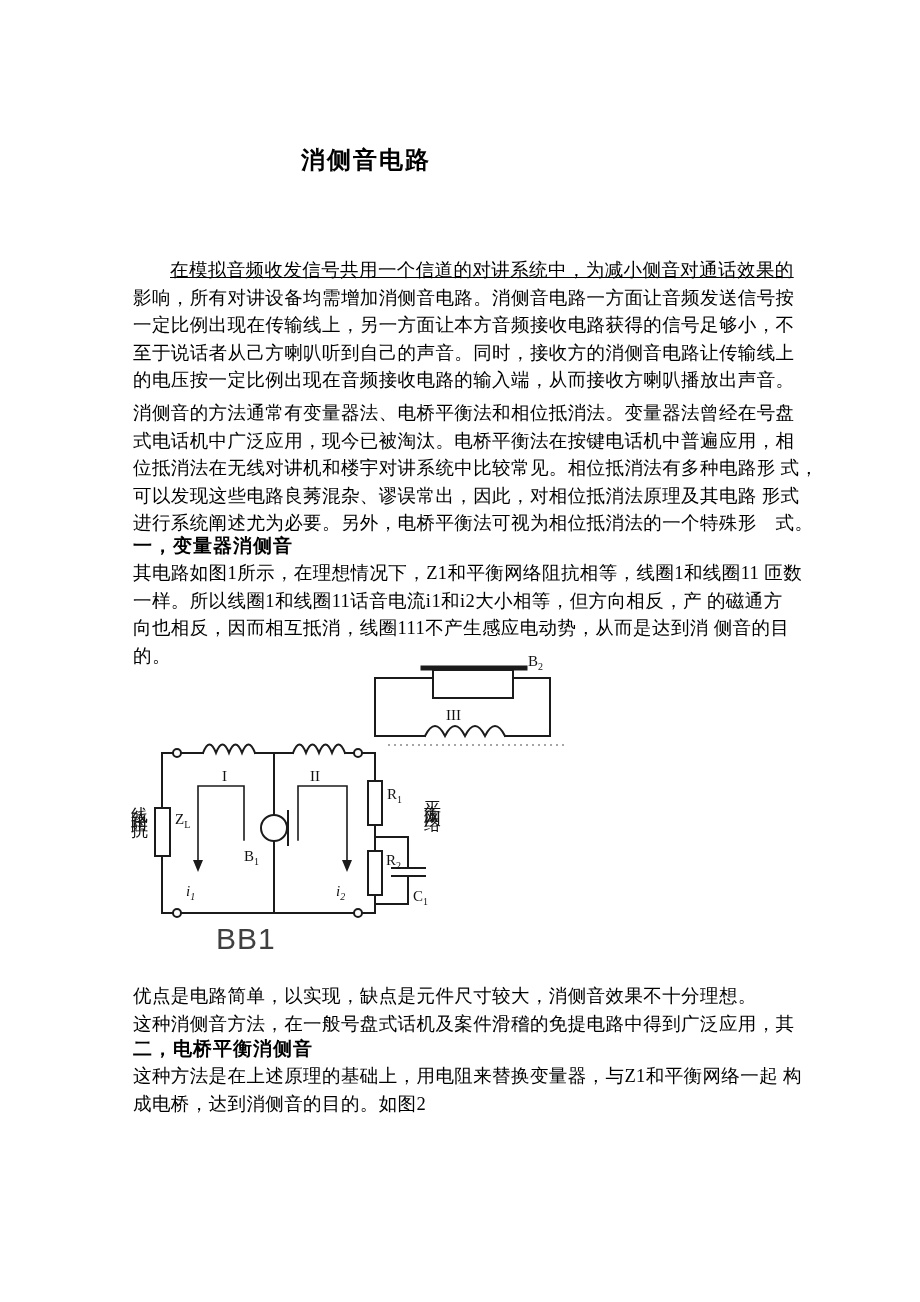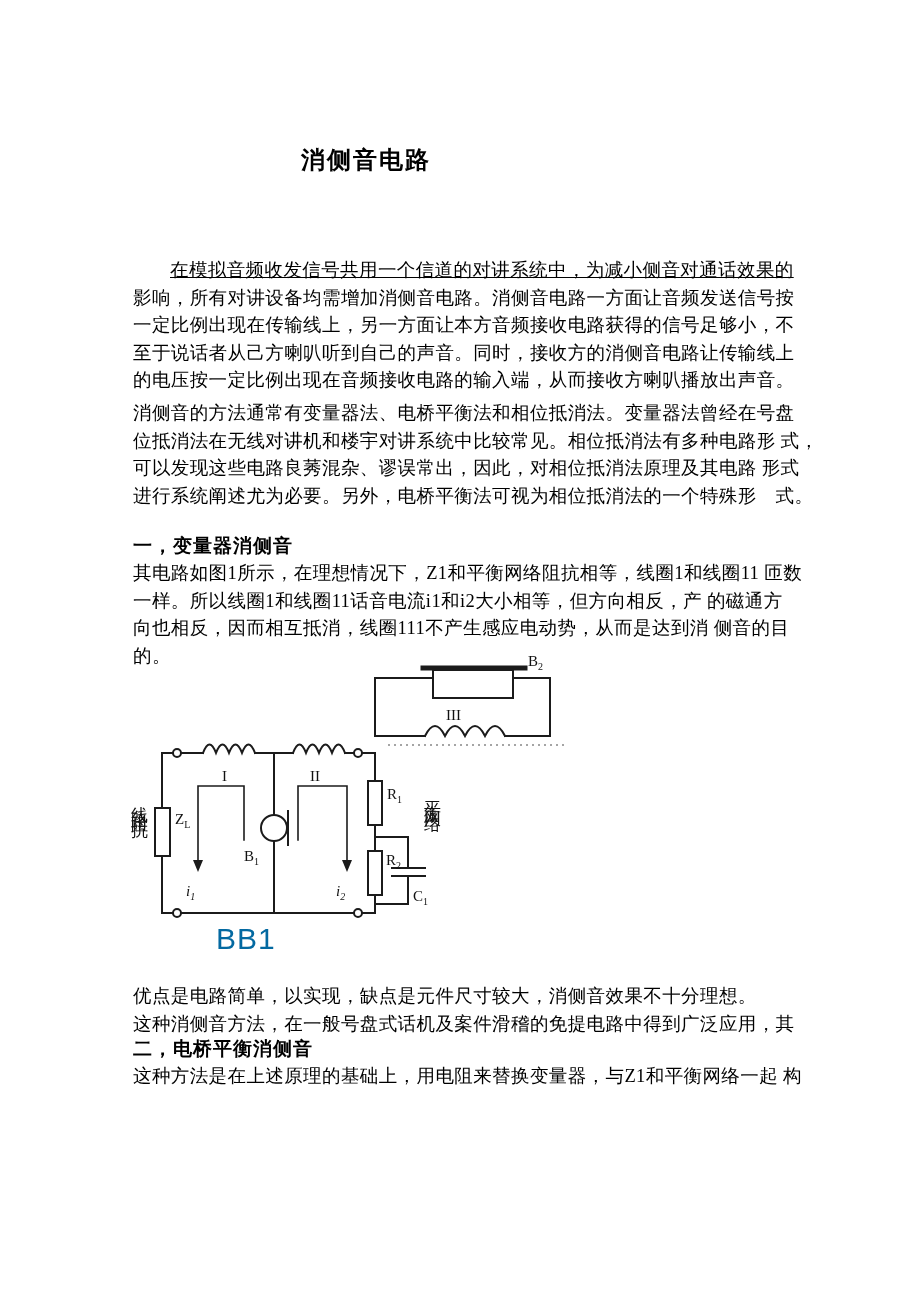--- a/index.html
+++ b/index.html
@@ -16,21 +16,21 @@
   .figure{position:absolute;left:130px;top:648px;width:470px;height:320px;}
   .figure svg{position:absolute;left:0;top:0;}
   .vlabel{
     position:absolute;writing-mode:vertical-rl;text-orientation:upright;
     font-size:17px;letter-spacing:5px;line-height:18px;color:#111;
   }
   .vlabel-line{left:0px;top:145px;height:120px;}
   .vlabel-bal{left:293px;top:139px;height:120px;}
   .fig-caption{
     position:absolute;left:86px;top:274px;font-family:"Liberation Sans","DejaVu Sans",sans-serif;
-    font-size:30px;color:#0369a1;letter-spacing:1px;
+    font-size:30px;color:#404040;letter-spacing:1px;
   }
   .clab{font-family:"Liberation Serif","DejaVu Serif",serif;font-size:15px;fill:#111;}
   .sub{font-size:10px;}
   .ital{font-style:italic;}
   .wire{stroke:#1b1b1b;stroke-width:2;fill:none;stroke-linecap:square;}
   .comp{stroke:#1b1b1b;stroke-width:2;fill:#ffffff;}
   .dots{stroke:#888;stroke-width:1.5;fill:none;stroke-dasharray:2 4;}
   .arrow{fill:#1b1b1b;stroke:none;}
 </style>
 </head>
@@ -44,20 +44,21 @@
   <div class="blk para" style="top:229px">
     <div class="ln indent">在模拟音频收发信号共用一个信道的对讲系统中，为减小侧音对通话效果的</div>
     <div class="ln">影响，所有对讲设备均需增加消侧音电路。消侧音电路一方面让音频发送信号按</div>
     <div class="ln">一定比例出现在传输线上，另一方面让本方音频接收电路获得的信号足够小，不</div>
     <div class="ln">至于说话者从己方喇叭听到自己的声音。同时，接收方的消侧音电路让传输线上</div>
     <div class="ln">的电压按一定比例出现在音频接收电路的输入端，从而接收方喇叭播放出声音。</div>
   </div>
 
   <div class="blk para" style="top:372px">
     <div class="ln">消侧音的方法通常有变量器法、电桥平衡法和相位抵消法。变量器法曾经在号盘</div>
+    <div class="ln">式电话机中广泛应用，现今已被淘汰。电桥平衡法在按键电话机中普遍应用，相</div>
     <div class="ln">位抵消法在无线对讲机和楼宇对讲系统中比较常见。相位抵消法有多种电路形 式，</div>
     <div class="ln">可以发现这些电路良莠混杂、谬误常出，因此，对相位抵消法原理及其电路 形式</div>
     <div class="ln">进行系统阐述尤为必要。另外，电桥平衡法可视为相位抵消法的一个特殊形　式。</div>
   </div>
 
   <div class="blk heading" style="top:505px">一，变量器消侧音</div>
 
   <div class="blk para" style="top:532px">
     <div class="ln">其电路如图1所示，在理想情况下，Z1和平衡网络阻抗相等，线圈1和线圈11 匝数</div>
     <div class="ln">一样。所以线圈1和线圈11话音电流i1和i2大小相等，但方向相反，产 的磁通方</div>
@@ -132,15 +133,16 @@
 
   <div class="blk para" style="top:955px">
     <div class="ln">优点是电路简单，以实现，缺点是元件尺寸较大，消侧音效果不十分理想。</div>
     <div class="ln">这种消侧音方法，在一般号盘式话机及案件滑稽的免提电路中得到广泛应用，其</div>
   </div>
 
   <div class="blk heading" style="top:1008px">二，电桥平衡消侧音</div>
 
   <div class="blk para" style="top:1035px">
     <div class="ln">这种方法是在上述原理的基础上，用电阻来替换变量器，与Z1和平衡网络一起 构</div>
+    <div class="ln">成电桥，达到消侧音的目的。如图2</div>
   </div>
 
 </div>
 
 </body></html>

